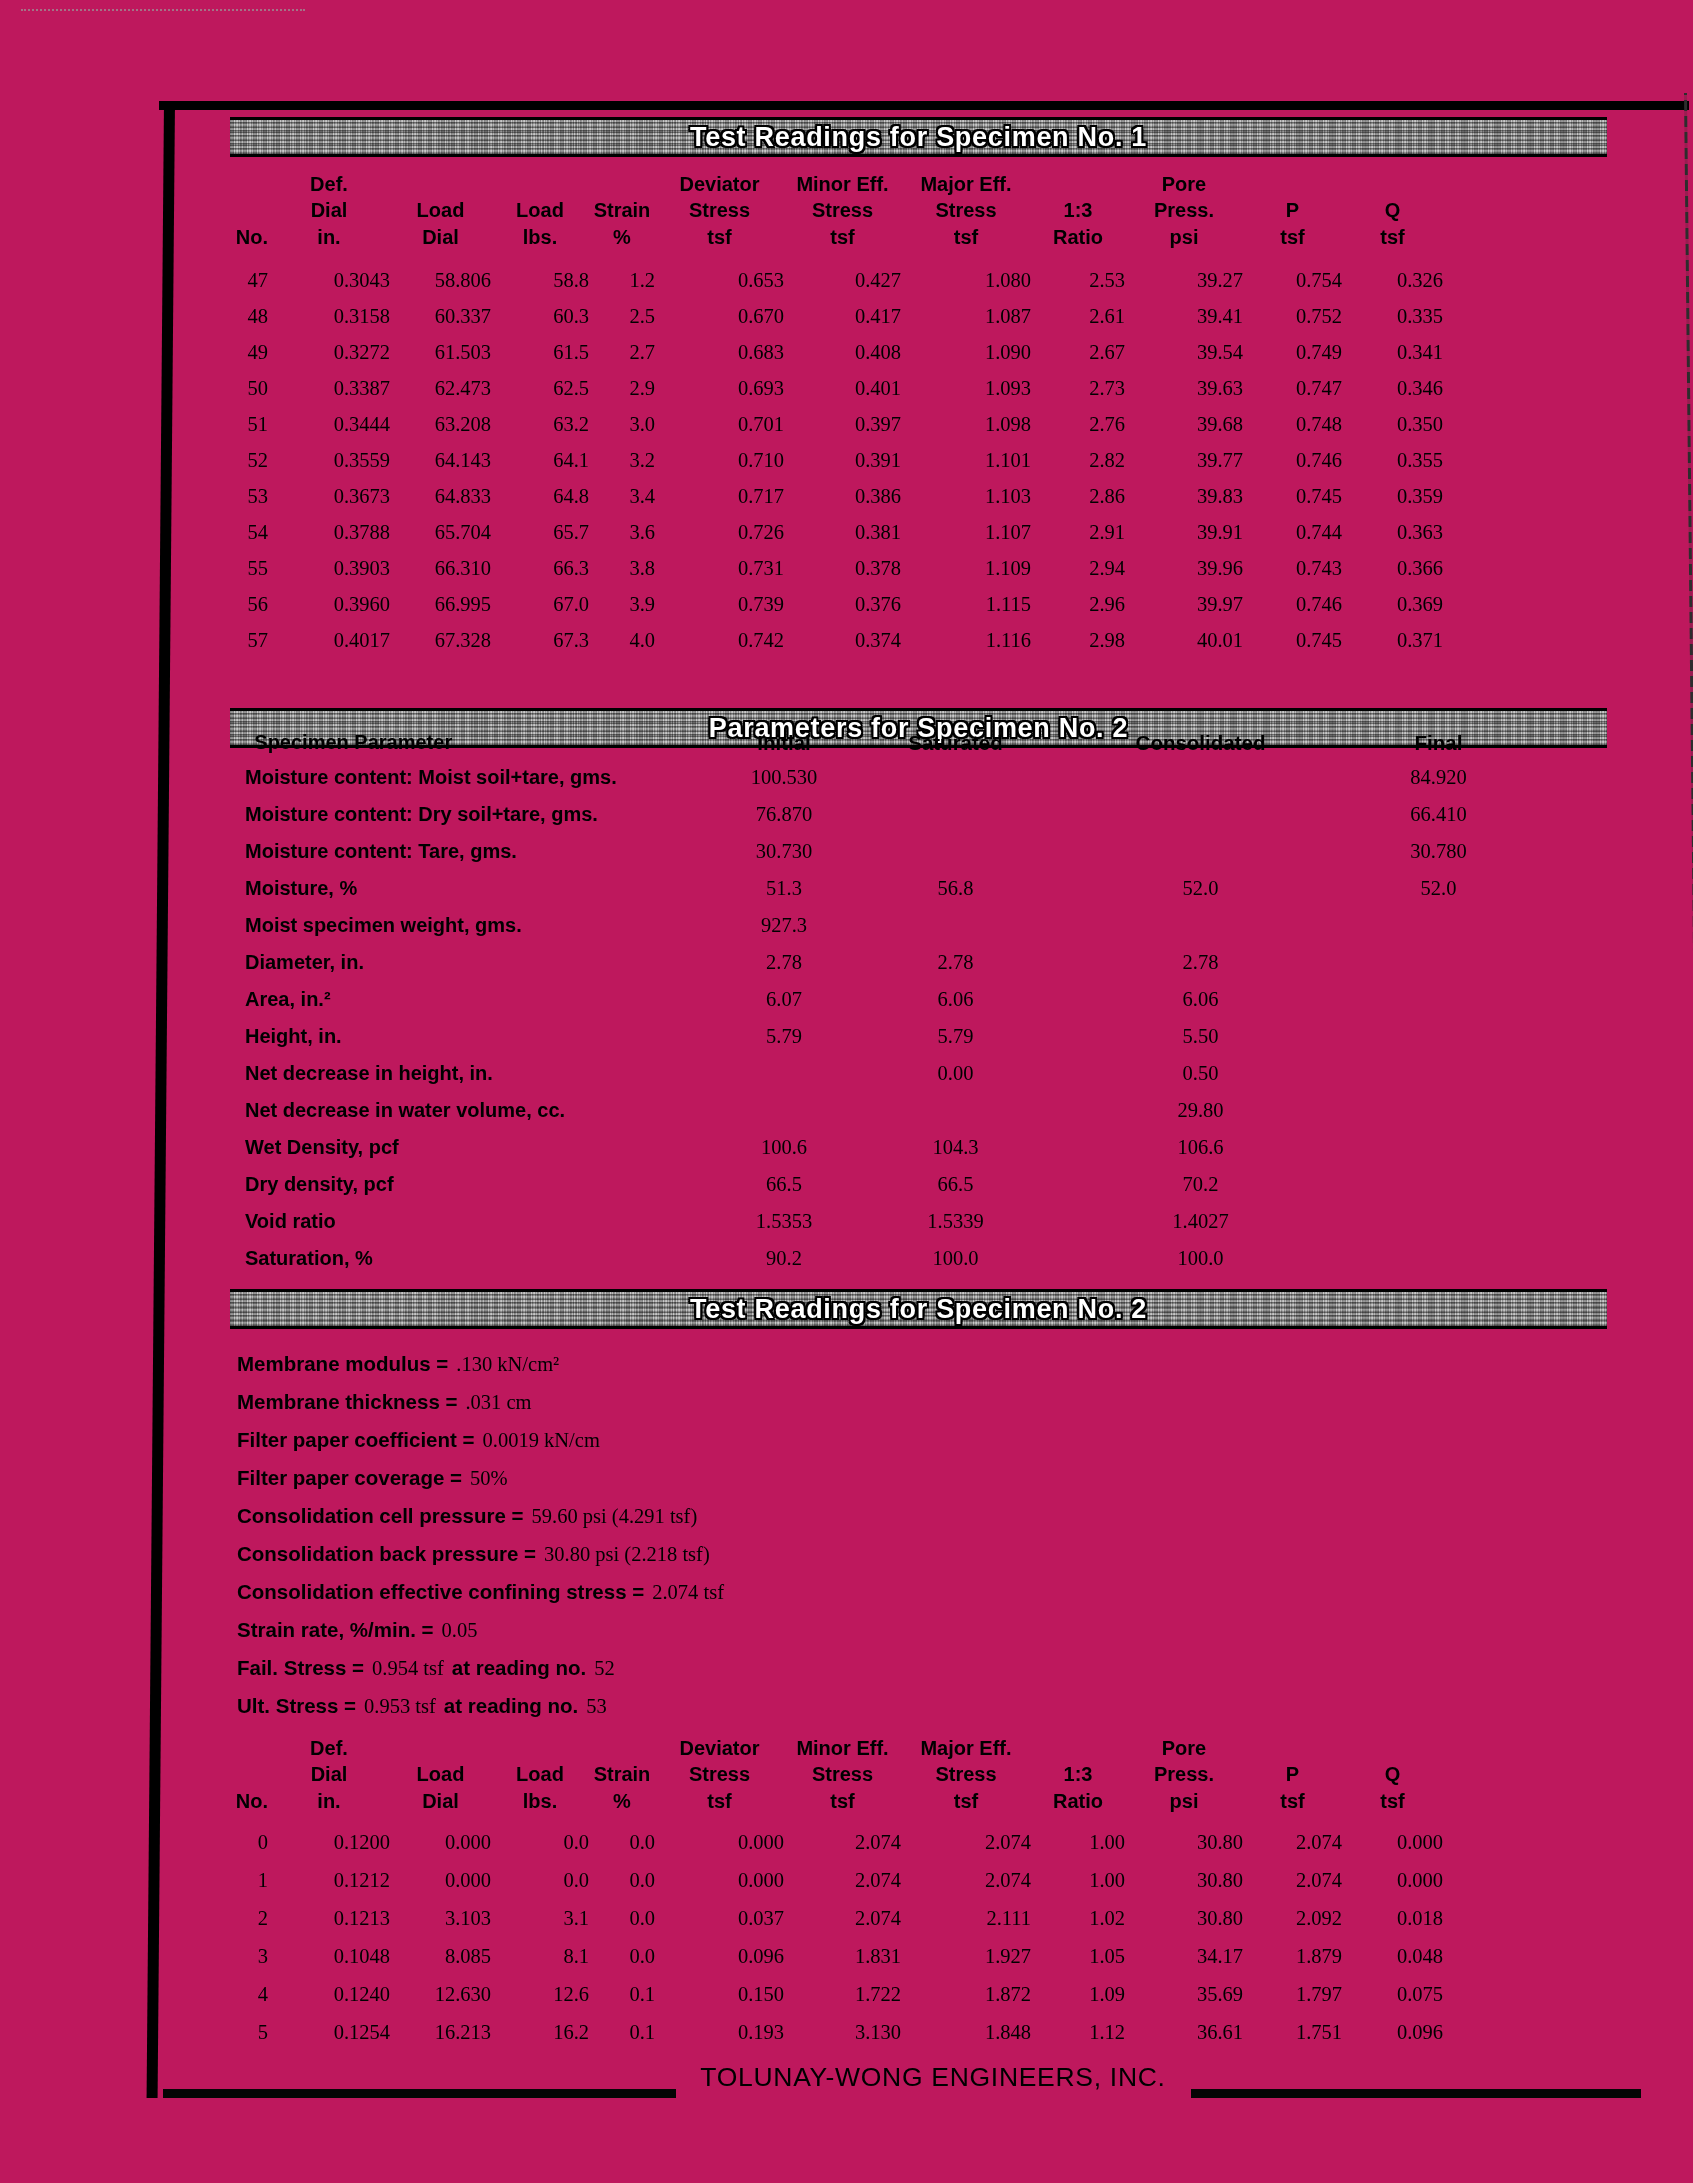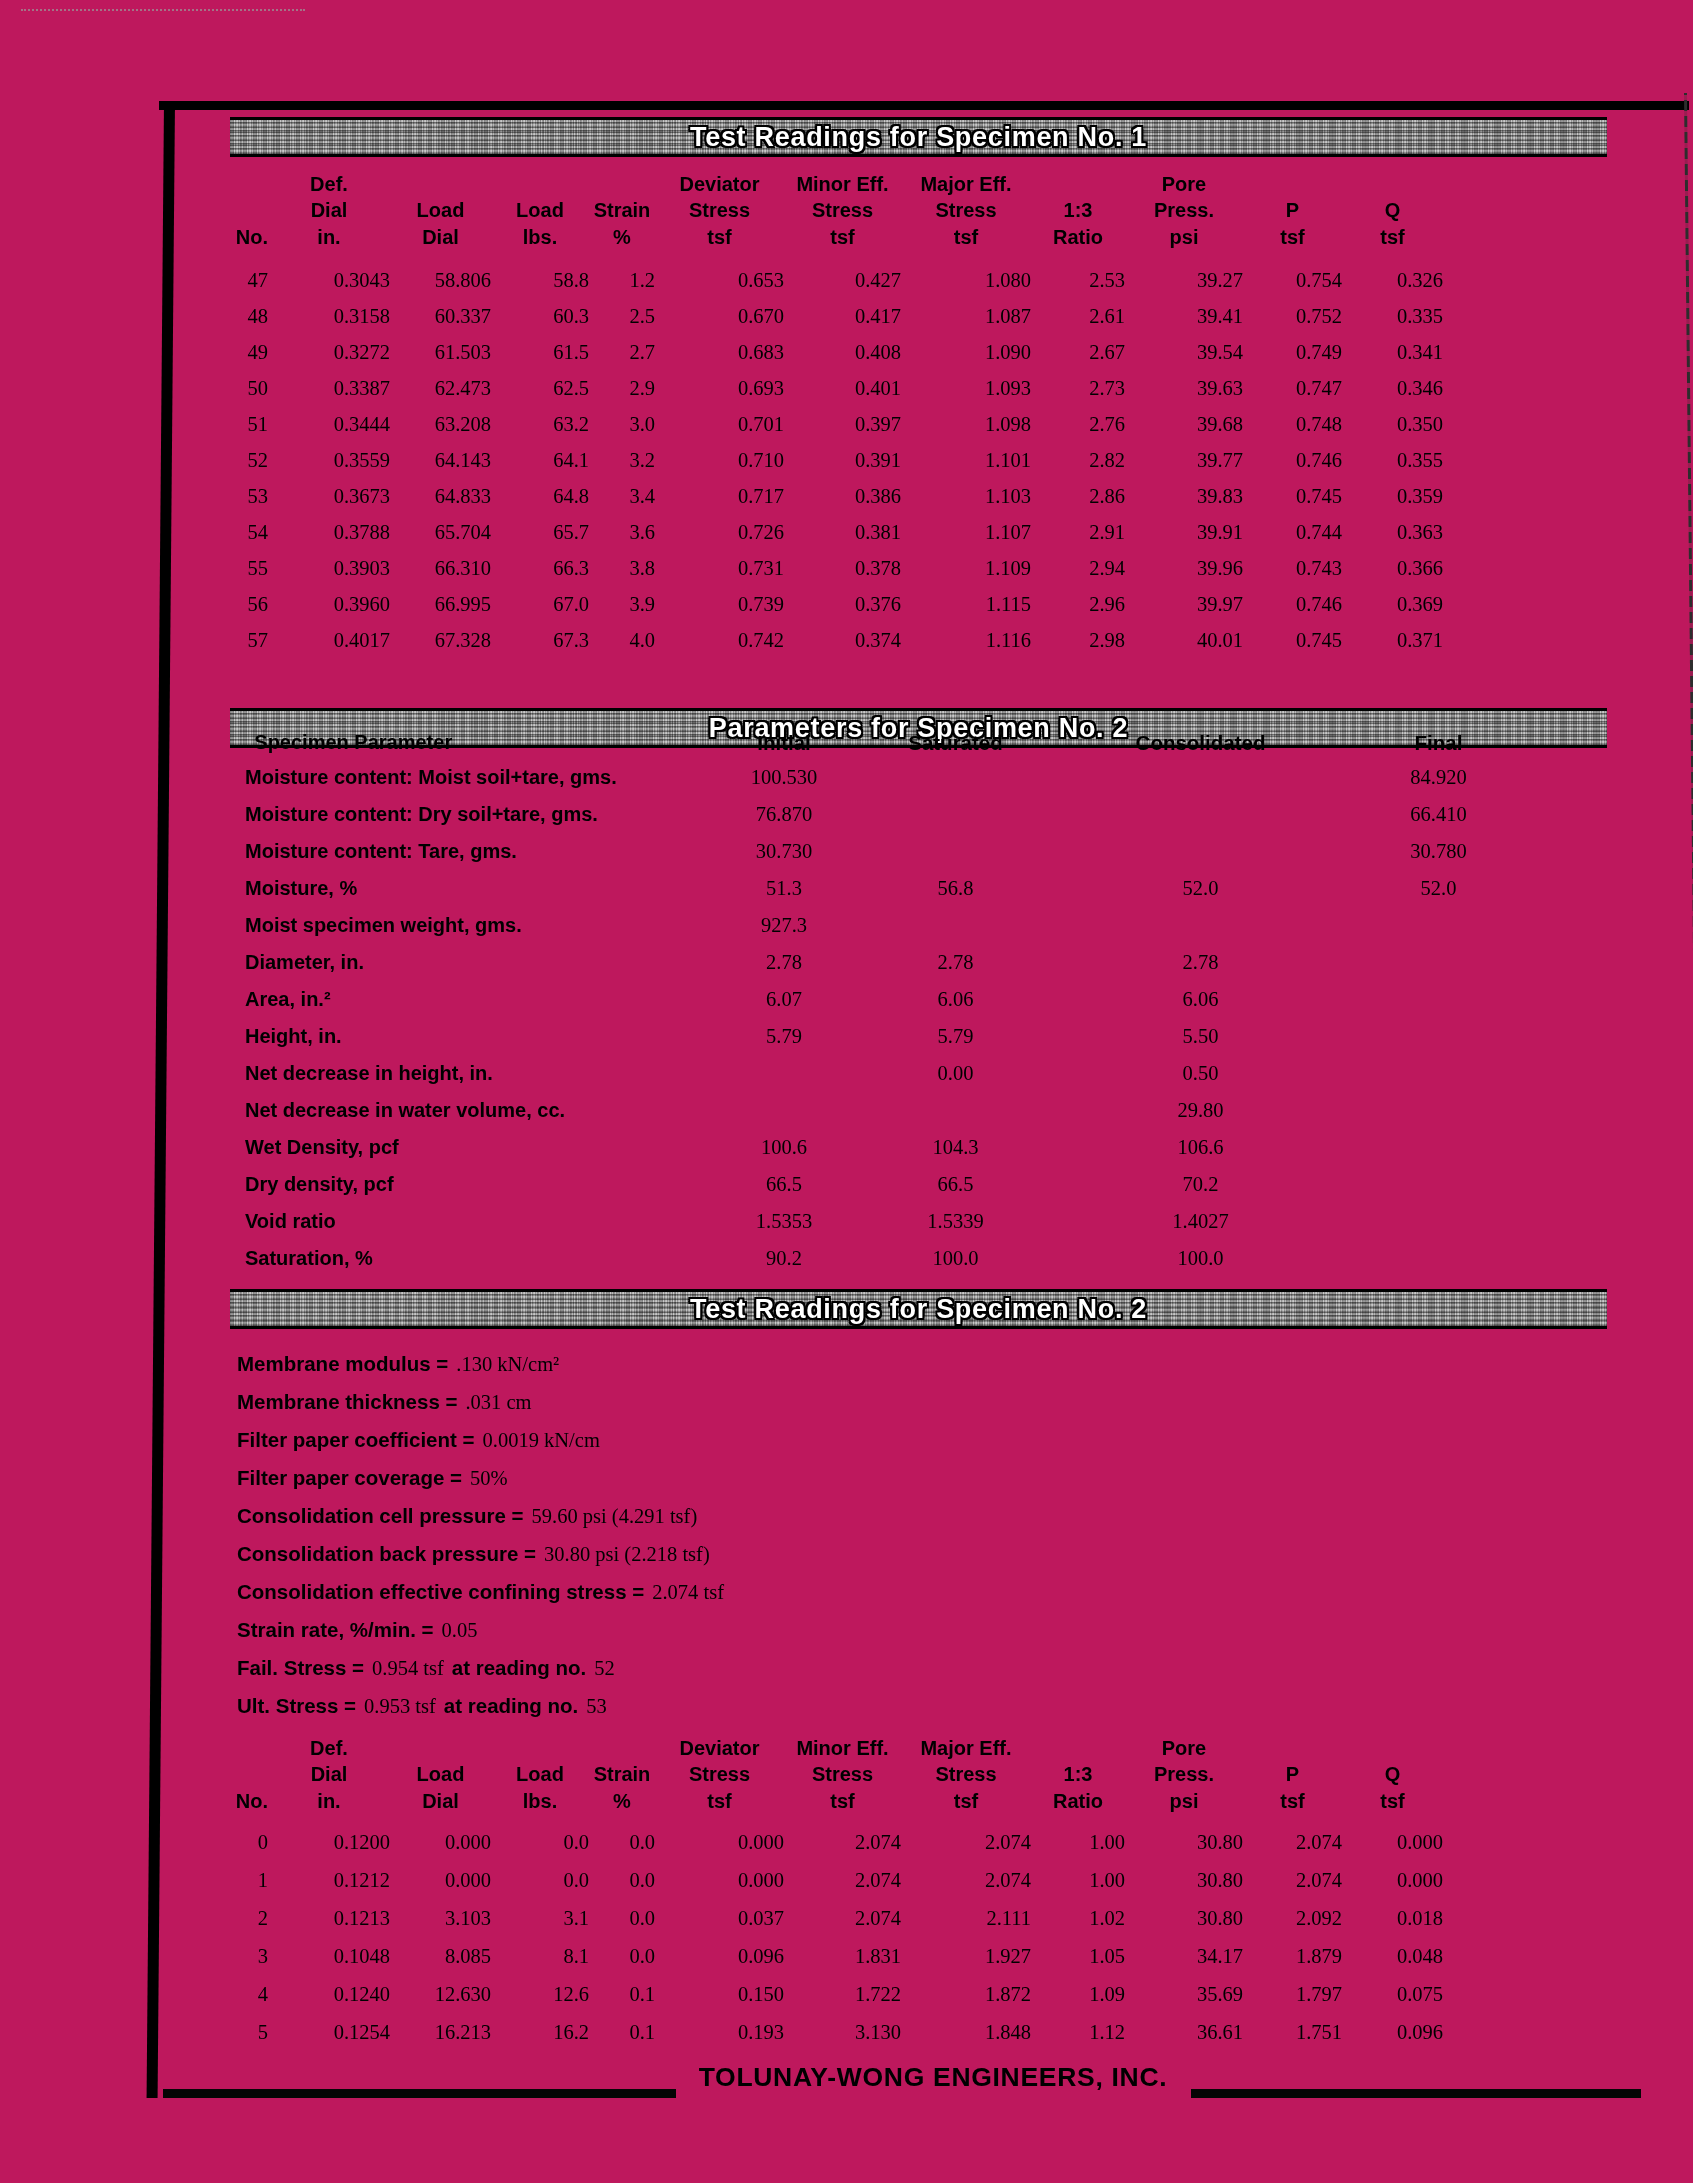--- a/index.html
+++ b/index.html
@@ -63,21 +63,21 @@
   .prow.phead .pv { font-family:"Liberation Sans", sans-serif; font-weight:700; font-size:20.5px; }
   .prow.phead .pl { padding-left:9.3px; }
   
   #notes { position:absolute; left:237px; top:1338px; }
   .note { height:38px; display:flex; align-items:flex-end; white-space:nowrap; }
   .note .nlabel { font-family:"Liberation Sans", sans-serif; font-weight:700; font-size:20.5px; }
   .note .nvalue { font-family:"Liberation Serif", serif; font-size:20.5px; margin:0 8px; }
   .note .nvalue:last-child { margin-right:0; }
   
   .footer-text { position:absolute; left:683px; top:2062px; width:500px; text-align:center;
-    font-family:"Liberation Sans", sans-serif; font-weight:700; font-size:26.5px; letter-spacing:0.7px; white-space:nowrap; }
+    font-family:"Liberation Sans", sans-serif; font-weight:400; font-size:26.5px; letter-spacing:0.7px; white-space:nowrap; }
 </style>
 </head>
 <body>
 
 <div class="page">
   <div class="scan-dots"></div>
 
   <div class="frame-top"></div>
   <div class="frame-left"></div>
   <div class="frame-right"></div>

